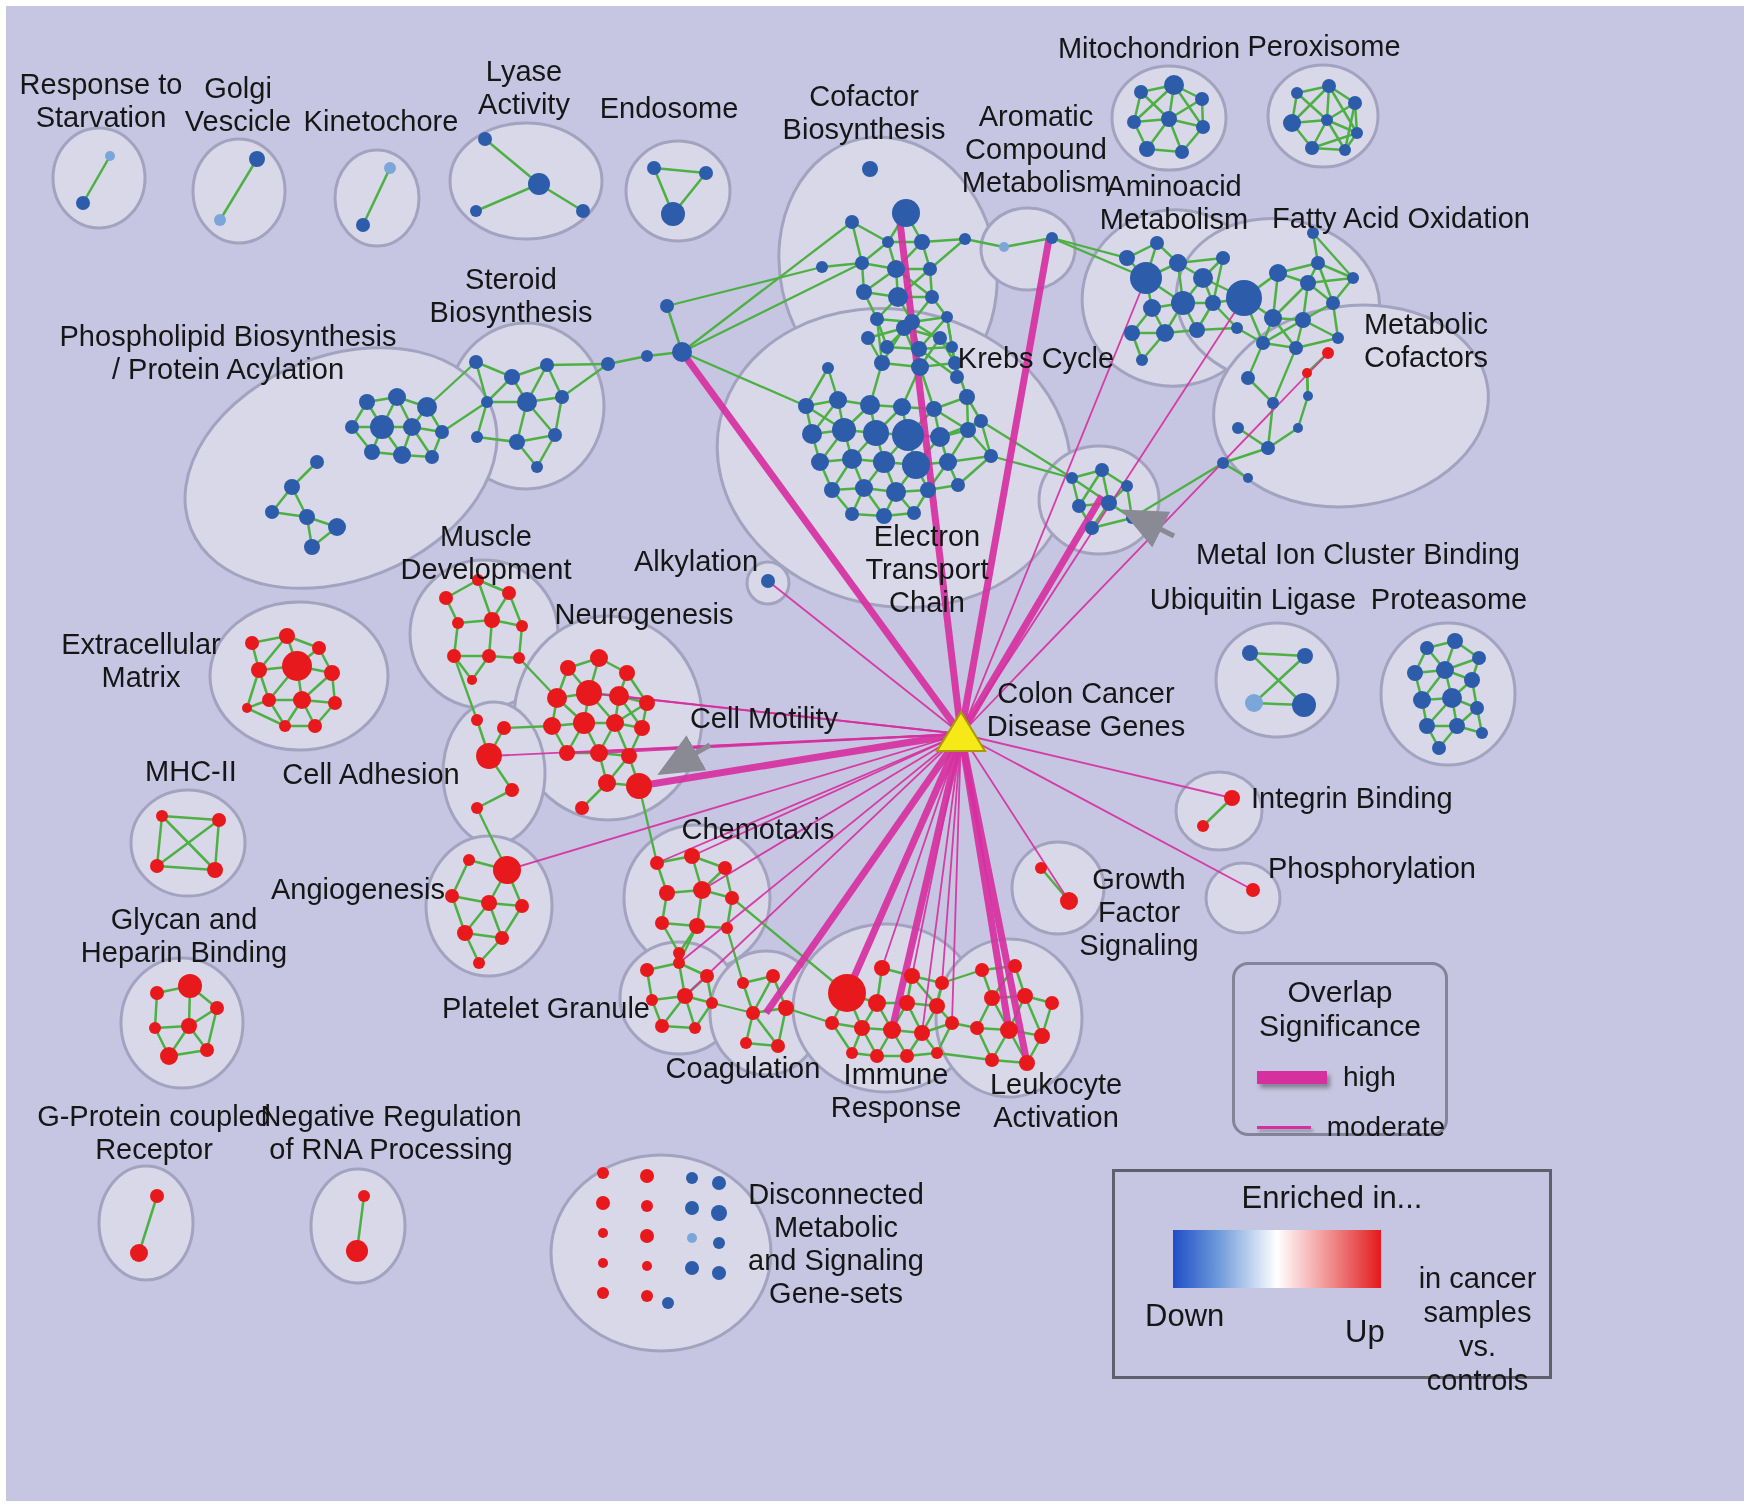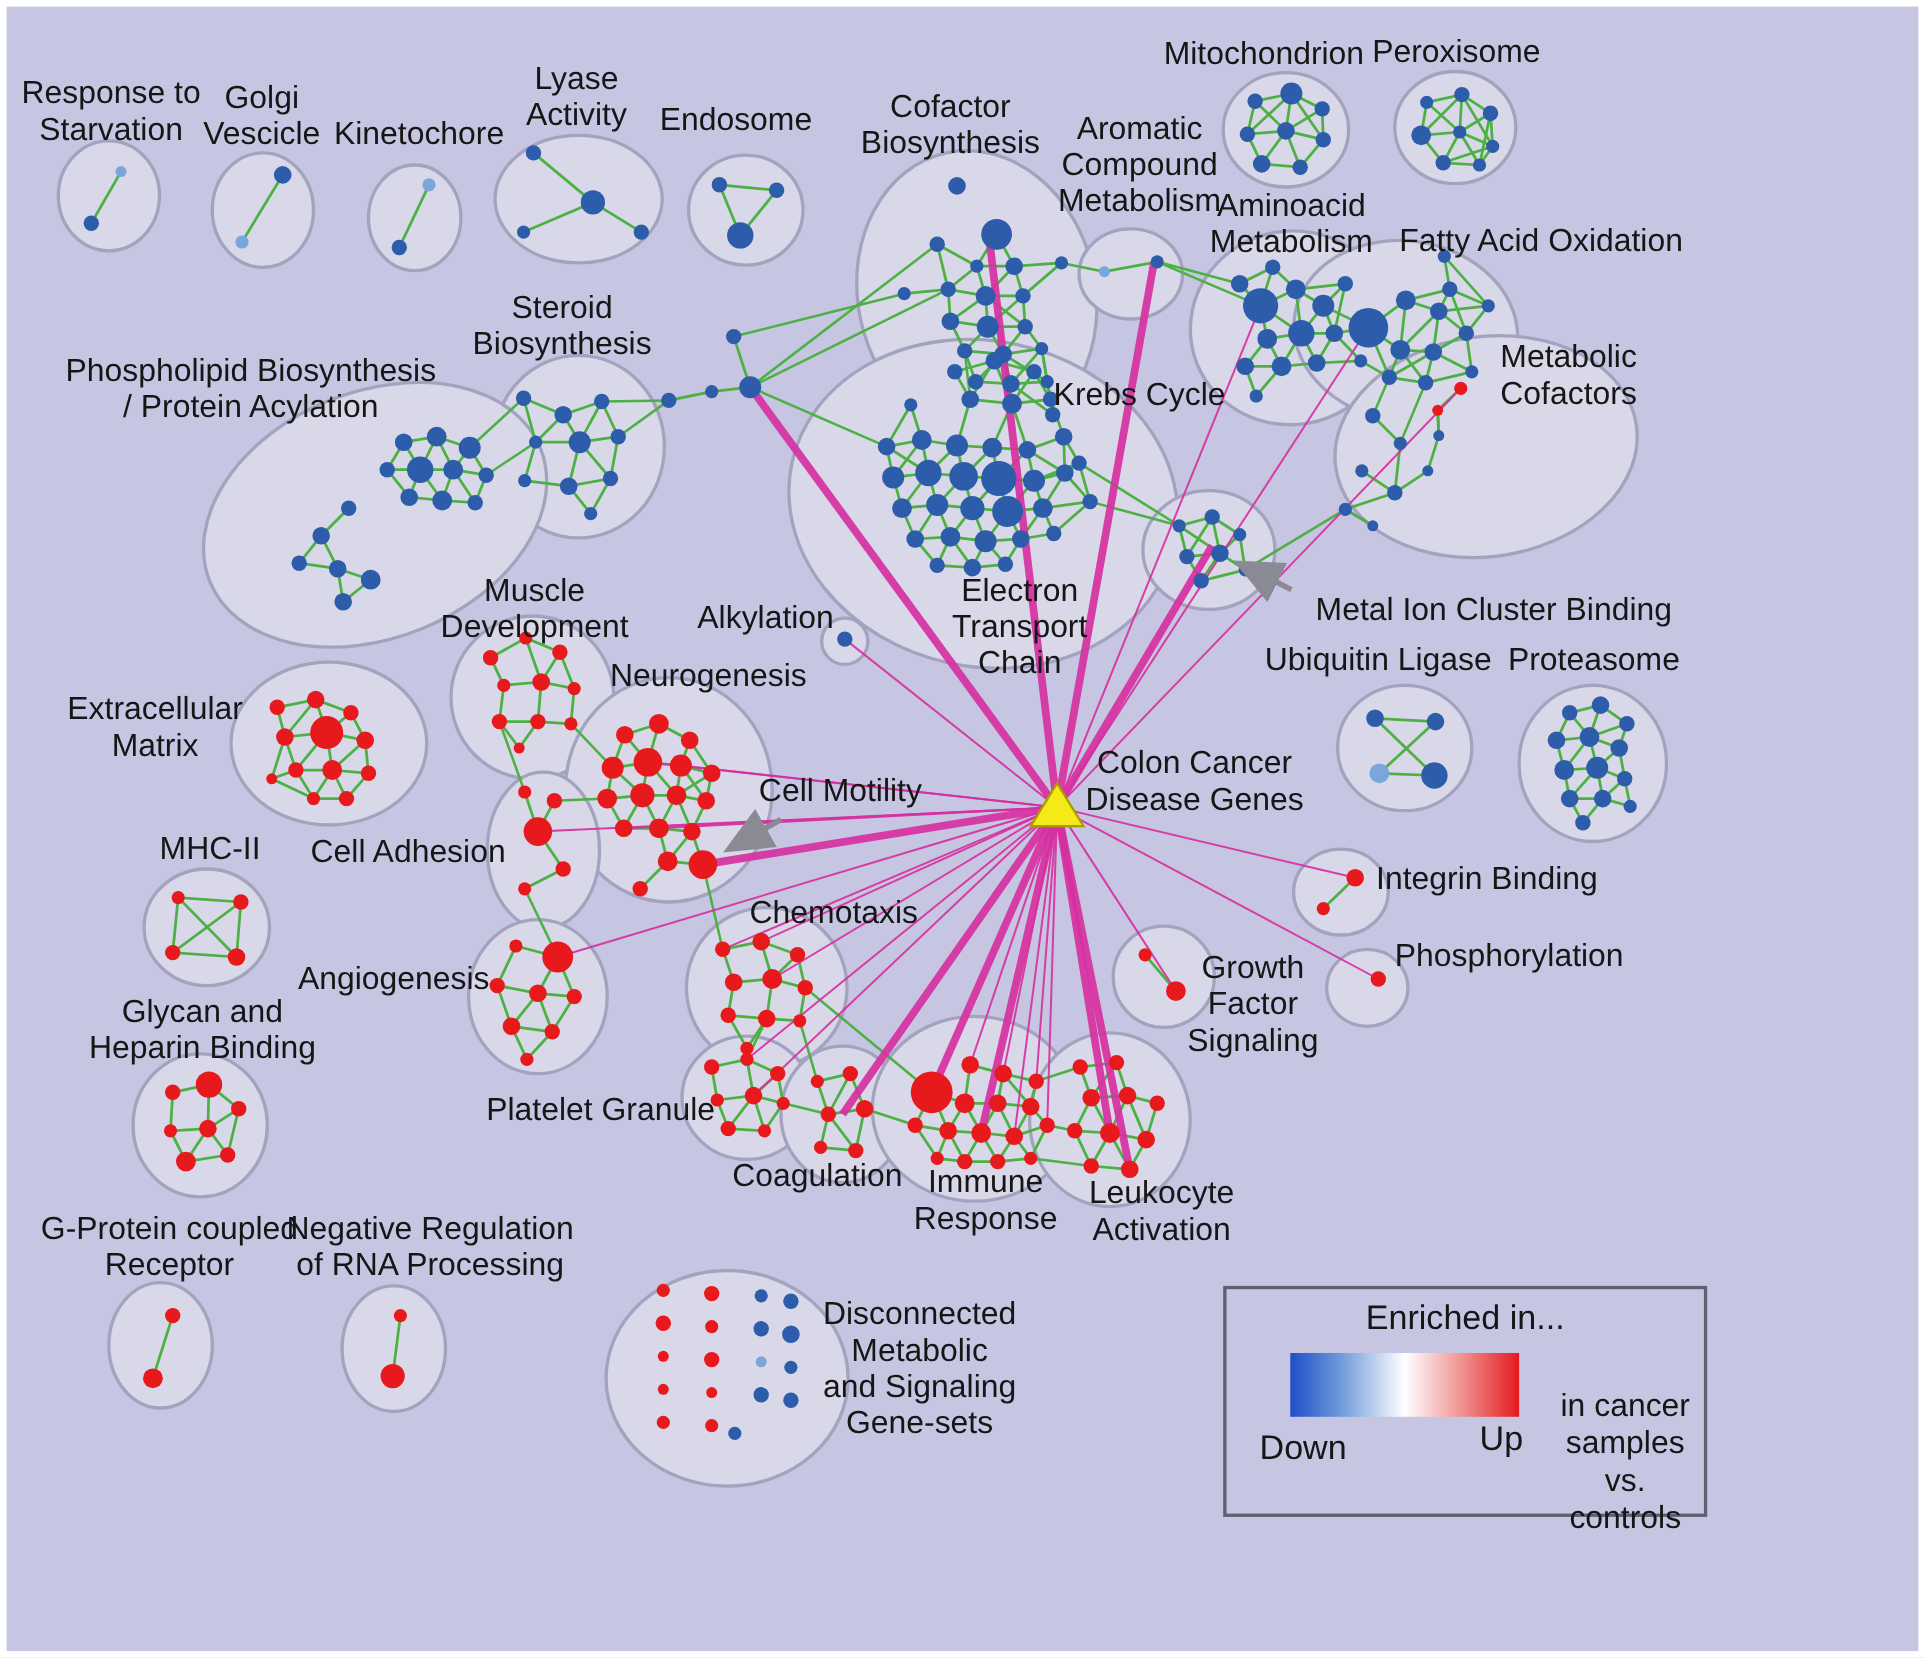--- a/index.html
+++ b/index.html
@@ -10,21 +10,21 @@
   .legend-overlap .title{text-align:center;font-size:30px;line-height:34px;margin-top:10px;white-space:pre-line;}
   .legend-row{display:flex;align-items:center;margin:18px 0 0 22px;}
   .sig-high{width:70px;height:13px;background:#d6309f;box-shadow:3px 4px 4px rgba(110,110,125,.75);}
   .sig-mod{width:70px;height:3px;background:#d6309f;box-shadow:2px 3px 3px rgba(110,110,125,.6);}
   .legend-row span{font-size:28px;margin-left:16px;}
   .legend-enrich{left:1106px;top:1163px;width:440px;height:210px;border:3px solid #5f5f6e;}
   .legend-enrich .title{text-align:center;font-size:31px;margin-top:8px;}
   .gradient-bar{position:absolute;left:58px;top:58px;width:208px;height:58px;
     background:linear-gradient(to right,#1f4ec8 0%,#6f9ada 22%,#ffffff 50%,#ef8d8d 76%,#e31a1c 100%);}
   .grad-down{position:absolute;left:30px;top:126px;font-size:31px;}
-  .grad-up{position:absolute;left:230px;top:118px;font-size:31px;}
+  .grad-up{position:absolute;left:230px;top:142px;font-size:31px;}
   .grad-note{position:absolute;left:290px;top:52px;width:145px;text-align:center;font-size:29px;line-height:34px;white-space:pre-line;margin-top:37px;}
 </style>
 </head>
 <body>
 
 <div class="stage">
   <svg id="network-svg" width="1750" height="1495" viewBox="0 0 1750 1495">
       <defs>
         <marker id="arrowhead" markerWidth="9" markerHeight="8" refX="7" refY="4" orient="auto">
           <path d="M0,0 L9,4 L0,8 Z" fill="#8a8a94"></path>
@@ -1038,20 +1038,32 @@
         <text x="385" y="1153" text-anchor="middle" font-size="29" fill="#161616">of RNA Processing</text>
         <text x="830" y="1198" text-anchor="middle" font-size="29" fill="#161616">Disconnected</text>
         <text x="830" y="1231" text-anchor="middle" font-size="29" fill="#161616">Metabolic</text>
         <text x="830" y="1264" text-anchor="middle" font-size="29" fill="#161616">and Signaling</text>
         <text x="830" y="1297" text-anchor="middle" font-size="29" fill="#161616">Gene-sets</text>
         <text x="1080" y="697" text-anchor="middle" font-size="29" fill="#161616">Colon Cancer</text>
         <text x="1080" y="730" text-anchor="middle" font-size="29" fill="#161616">Disease Genes</text>
       </g>
     </svg>
 
+  <div class="legend legend-overlap">
+    <div class="title">Overlap
+Significance</div>
+    <div class="legend-row">
+      <div class="sig-high"></div>
+      <span>high</span>
+    </div>
+    <div class="legend-row">
+      <div class="sig-mod"></div>
+      <span>moderate</span>
+    </div>
+  </div>
 
   <div class="legend legend-enrich">
     <div class="title">Enriched in...</div>
     <div class="gradient-bar"></div>
     <div class="grad-down">Down</div>
     <div class="grad-up">Up</div>
     <div class="grad-note">in cancer
 samples
 vs. controls</div>
   </div>

